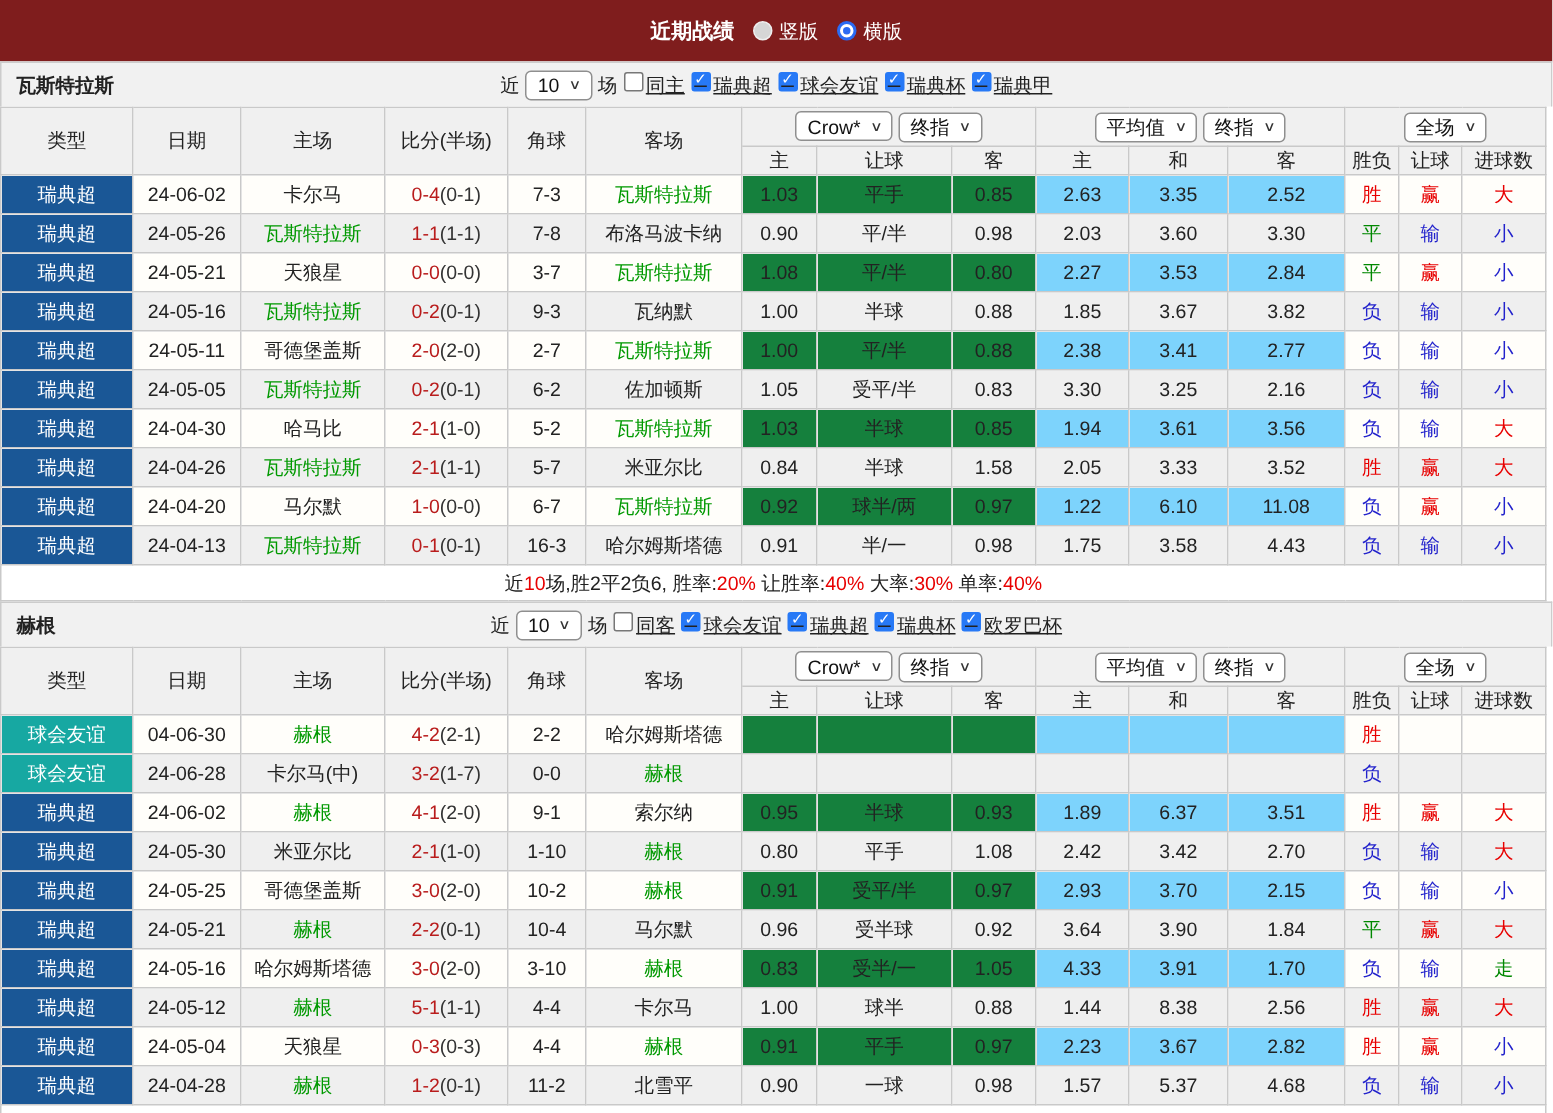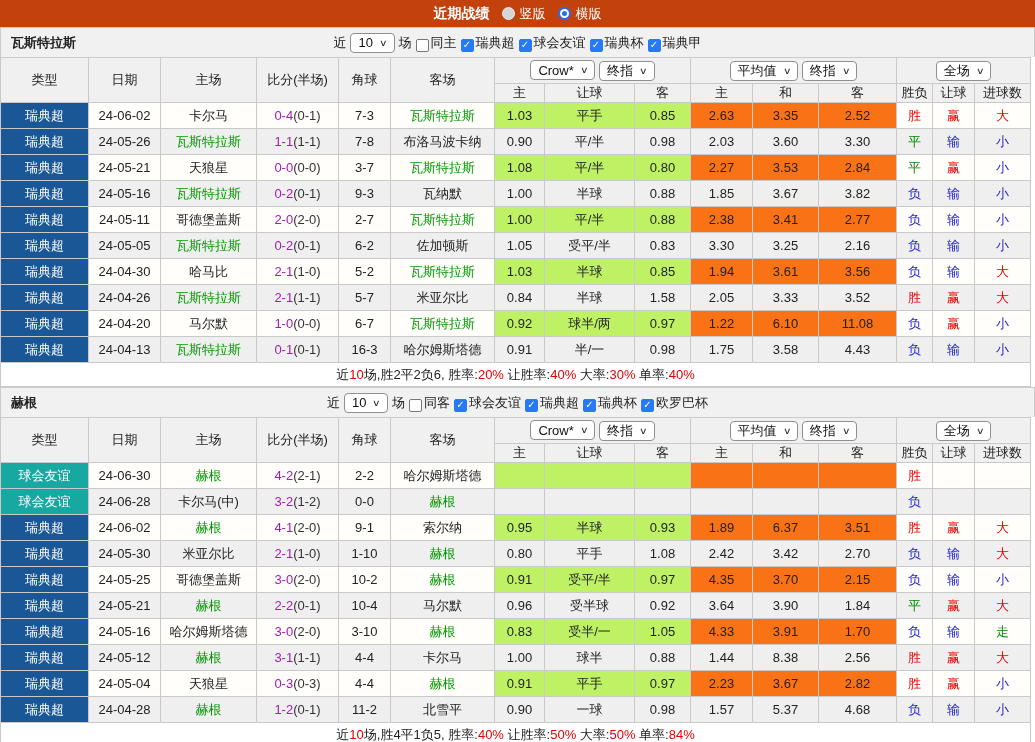--- a/index.html
+++ b/index.html
@@ -5,22 +5,22 @@
   * { box-sizing: border-box; margin: 0; padding: 0; }
   body {
     font-family: "Liberation Sans", "DejaVu Sans", sans-serif;
     background: #fff;
     width: 1035px;
   }
   .page { width: 1035px; }
 
   
   .titlebar {
-    height: 27px;
-    background: #c2410c;
+    height: 41px;
+    background: #7f1d1d;
     display: flex;
     align-items: center;
     justify-content: center;
     gap: 12px;
     color: #fff;
   }
   .titlebar .ttl { font-size: 14px; font-weight: bold; }
   .radio-label { display: inline-flex; align-items: center; gap: 5px; font-size: 13px; cursor: pointer; }
   .radio {
     width: 13px; height: 13px; border-radius: 50%;
@@ -46,21 +46,21 @@
     color: #222;
     position: relative;
   }
   .secbar .team-name { font-weight: bold; margin-left: 10px; font-size: 13px; }
   .filters {
     position: absolute; left: 0; right: 0;
     display: flex; align-items: center; justify-content: center; gap: 4px;
     pointer-events: none;
   }
   .filters > * { pointer-events: auto; }
-  .cb-label { display: inline-flex; align-items: flex-end; gap: 2px; cursor: pointer; }
+  .cb-label { display: inline-flex; align-items: flex-start; gap: 2px; cursor: pointer; text-decoration: underline; }
   .cb {
     width: 13px; height: 13px; border-radius: 2px; display: inline-flex;
     align-items: center; justify-content: center;
   }
   .cb.off { background: #fff; border: 1px solid #777; }
   .cb.on  { background: #2779f6; border: 1px solid #2779f6; color: #fff; font-size: 10px; line-height: 1; }
 
   
   .dd {
     display: inline-flex; align-items: center; gap: 7px;
@@ -75,26 +75,26 @@
   th, td {
     border: 1px solid #c9c9c9;
     text-align: center; font-size: 13px; font-weight: normal;
     white-space: nowrap; overflow: hidden; color: #222;
   }
   thead th { background: #f0f0f0; }
   thead tr.ddrow th { height: 26px; }
   thead tr.subrow th { height: 19px; }
   tbody td { height: 26px; background: #fffefa; }
   tbody tr.even td { background: #efefef; }
-  tbody td.crow { background: #bef264; }
-  tbody td.avg  { background: #f97316; }
+  tbody td.crow { background: #15803d; }
+  tbody td.avg  { background: #7dd3fc; }
   tbody td.type.lg { background: #1a5796; color: #fff; }
   tbody td.type.fr { background: #17a8a2; color: #fff; }
   tbody td.team.hl { color: #009900; }
-  tbody td.score .ft { color: #a21caf; }
+  tbody td.score .ft { color: #b91c1c; }
   tbody td.score .ht { color: #333; }
   .c-r { color: #e80000; } .c-g { color: #008800; } .c-b { color: #2222cc; }
   tfoot td { height: 24px; background: #fff; font-size: 13px; }
   .summary .seg-k { color: #222; }
   .summary .seg-r { color: #e80000; }
 </style>
 </head>
 <body>
 
 <div class="page">
@@ -485,40 +485,40 @@
           <th>和</th>
           <th>客</th>
           <th>胜负</th>
           <th>让球</th>
           <th>进球数</th>
         </tr>
       </thead>
       <tbody>
           <tr class="odd">
             <td class="type fr">球会友谊</td>
-            <td class="date">24-06-30</td>
+            <td class="date">04-06-30</td>
             <td class="team hl">赫根</td>
             <td class="score"><span class="ft">4-2</span><span class="ht">(2-1)</span></td>
             <td class="corner">2-2</td>
             <td class="team">哈尔姆斯塔德</td>
             <td class="crow"></td>
             <td class="crow"></td>
             <td class="crow"></td>
             <td class="avg"></td>
             <td class="avg"></td>
             <td class="avg"></td>
             <td class="res c-r">胜</td>
             <td class="res c-"></td>
             <td class="res c-"></td>
           </tr>
           <tr class="even">
             <td class="type fr">球会友谊</td>
             <td class="date">24-06-28</td>
             <td class="team">卡尔马(中)</td>
-            <td class="score"><span class="ft">3-2</span><span class="ht">(1-2)</span></td>
+            <td class="score"><span class="ft">3-2</span><span class="ht">(1-7)</span></td>
             <td class="corner">0-0</td>
             <td class="team hl">赫根</td>
             <td class="crow"></td>
             <td class="crow"></td>
             <td class="crow"></td>
             <td class="avg"></td>
             <td class="avg"></td>
             <td class="avg"></td>
             <td class="res c-b">负</td>
             <td class="res c-"></td>
@@ -561,21 +561,21 @@
           <tr class="odd">
             <td class="type lg">瑞典超</td>
             <td class="date">24-05-25</td>
             <td class="team">哥德堡盖斯</td>
             <td class="score"><span class="ft">3-0</span><span class="ht">(2-0)</span></td>
             <td class="corner">10-2</td>
             <td class="team hl">赫根</td>
             <td class="crow">0.91</td>
             <td class="crow">受平/半</td>
             <td class="crow">0.97</td>
-            <td class="avg">4.35</td>
+            <td class="avg">2.93</td>
             <td class="avg">3.70</td>
             <td class="avg">2.15</td>
             <td class="res c-b">负</td>
             <td class="res c-b">输</td>
             <td class="res c-b">小</td>
           </tr>
           <tr class="even">
             <td class="type lg">瑞典超</td>
             <td class="date">24-05-21</td>
             <td class="team hl">赫根</td>
@@ -606,21 +606,21 @@
             <td class="avg">3.91</td>
             <td class="avg">1.70</td>
             <td class="res c-b">负</td>
             <td class="res c-b">输</td>
             <td class="res c-g">走</td>
           </tr>
           <tr class="even">
             <td class="type lg">瑞典超</td>
             <td class="date">24-05-12</td>
             <td class="team hl">赫根</td>
-            <td class="score"><span class="ft">3-1</span><span class="ht">(1-1)</span></td>
+            <td class="score"><span class="ft">5-1</span><span class="ht">(1-1)</span></td>
             <td class="corner">4-4</td>
             <td class="team">卡尔马</td>
             <td class="crow">1.00</td>
             <td class="crow">球半</td>
             <td class="crow">0.88</td>
             <td class="avg">1.44</td>
             <td class="avg">8.38</td>
             <td class="avg">2.56</td>
             <td class="res c-r">胜</td>
             <td class="res c-r">赢</td>

